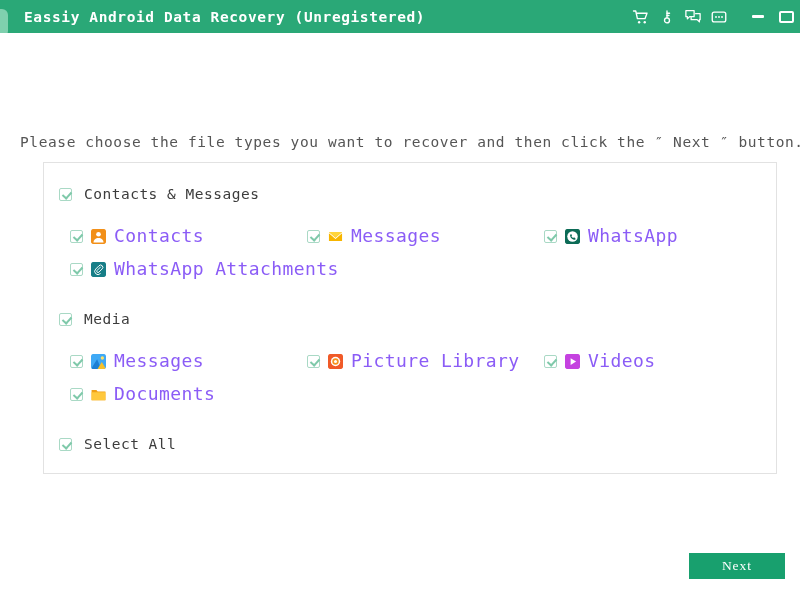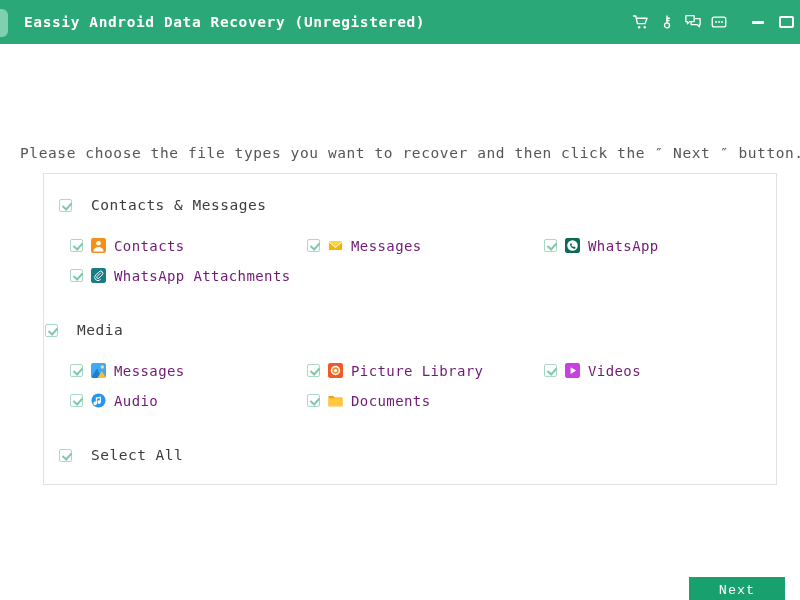--- a/index.html
+++ b/index.html
@@ -11,21 +11,21 @@
     width: 800px;
     height: 600px;
     overflow: hidden;
     font-family: "DejaVu Sans Mono", "Liberation Mono", monospace;
     color: #4a4a4a;
   }
 
   
   .titlebar {
     position: relative;
-    height: 44px;
+    height: 33px;
     background: #2aa877;
     display: flex;
     align-items: center;
     box-sizing: border-box;
   }
   .logo-mark {
     position: absolute;
     left: -8px;
     top: 9px;
     width: 16px;
@@ -105,21 +105,21 @@
     height: 312px;
     border: 1px solid #e2e2e2;
     background: #ffffff;
     box-sizing: border-box;
   }
 
   .group-header {
     position: absolute;
     display: flex;
     align-items: center;
-    gap: 19px;
+    gap: 12px;
     font-size: 14.5px;
     color: #3c3c3c;
     letter-spacing: 0.5px;
     white-space: nowrap;
   }
   .group-header .g-label { font-weight: normal; }
 
   
   .cb {
     width: 13px;
@@ -147,51 +147,51 @@
   .items-grid {
     position: absolute;
     display: grid;
     grid-template-columns: 237px 237px auto;
     row-gap: 15px;
   }
   .item {
     display: flex;
     align-items: center;
     gap: 8px;
-    font-size: 14px;
-    color: #701a75;
+    font-size: 18px;
+    color: #8b5cf6;
     letter-spacing: 0.4px;
     white-space: nowrap;
   }
   .item-ico {
     width: 15px;
     height: 15px;
     flex: 0 0 auto;
     display: block;
     border-radius: 2px;
   }
   .item-label { line-height: 1; }
 
   
   .next-btn {
     position: absolute;
     left: 689px;
-    top: 533px;
+    top: 520px;
     width: 96px;
     height: 26px;
     background: #18a06e;
     color: #ffffff;
     font-size: 13.5px;
     letter-spacing: 1px;
     display: flex;
     align-items: center;
     justify-content: center;
     border: none;
     cursor: pointer;
-    font-family: Liberation Mono, monospace;
+    font-family: Liberation Serif, serif;
   }
 </style>
 </head>
 <body>
 
 <div class="titlebar">
   <div class="logo-mark"></div>
   <div class="app-title">Eassiy Android Data Recovery (Unregistered)</div>
   <div class="titlebar-spacer"></div>
   <div class="tb-icons">
@@ -288,21 +288,21 @@
       <div class="item">
         <span class="cb"></span>
         <svg class="item-ico" viewBox="0 0 16 16">
           <rect x="0" y="0" width="16" height="16" rx="1.5" fill="#177e87"></rect>
           <path d="M10.6 5.1 6.2 9.5a1.6 1.6 0 0 0 2.3 2.3l4.2-4.2a2.9 2.9 0 1 0-4.1-4.1L4.3 7.8a4.2 4.2 0 0 0 6 6" fill="none" stroke="#ffffff" stroke-width="1.25" stroke-linecap="round" transform="scale(0.82) translate(1.8,1.4)"></path>
         </svg>
         <span class="item-label">WhatsApp Attachments</span>
       </div>
     </div>
 
-    <div class="group-header" style="left:1px; top:148px;">
+    <div class="group-header" style="left:15px; top:148px;">
       <span class="cb"></span>
       <span class="g-label">Media</span>
     </div>
 
     <div class="items-grid" style="left:26px; top:189px; width:690px;">
 
       <div class="item">
         <span class="cb"></span>
         <svg class="item-ico" viewBox="0 0 16 16">
           <rect x="0" y="0" width="16" height="16" rx="1.5" fill="#3fa9f5"></rect>
@@ -326,28 +326,20 @@
 
       <div class="item">
         <span class="cb"></span>
         <svg class="item-ico" viewBox="0 0 16 16">
           <rect x="0" y="0" width="16" height="16" rx="1.5" fill="#c542e0"></rect>
           <path d="M6 4.4 L11.8 8 L6 11.6 Z" fill="#ffffff"></path>
         </svg>
         <span class="item-label">Videos</span>
       </div>
 
-      <div class="item">
-        <span class="cb"></span>
-        <svg class="item-ico" viewBox="0 0 16 16">
-          <circle cx="8" cy="8" r="7.5" fill="#2196f3"></circle>
-          <path d="M10.6 3.6v6.1a1.9 1.9 0 1 1-1.2-1.75V5.2l-3.1.85v5.1a1.9 1.9 0 1 1-1.2-1.75V4.9z" fill="#ffffff"></path>
-        </svg>
-        <span class="item-label">Audio</span>
-      </div>
 
       <div class="item">
         <span class="cb"></span>
         <svg class="item-ico" viewBox="0 0 16 16">
           <path d="M0.6 3.2h5.2l1.3 1.6h8.3v9.4H0.6z" fill="#f0a017"></path>
           <path d="M0.6 5.6h14.8v8.6H0.6z" fill="#ffc83d"></path>
         </svg>
         <span class="item-label">Documents</span>
       </div>
     </div>

